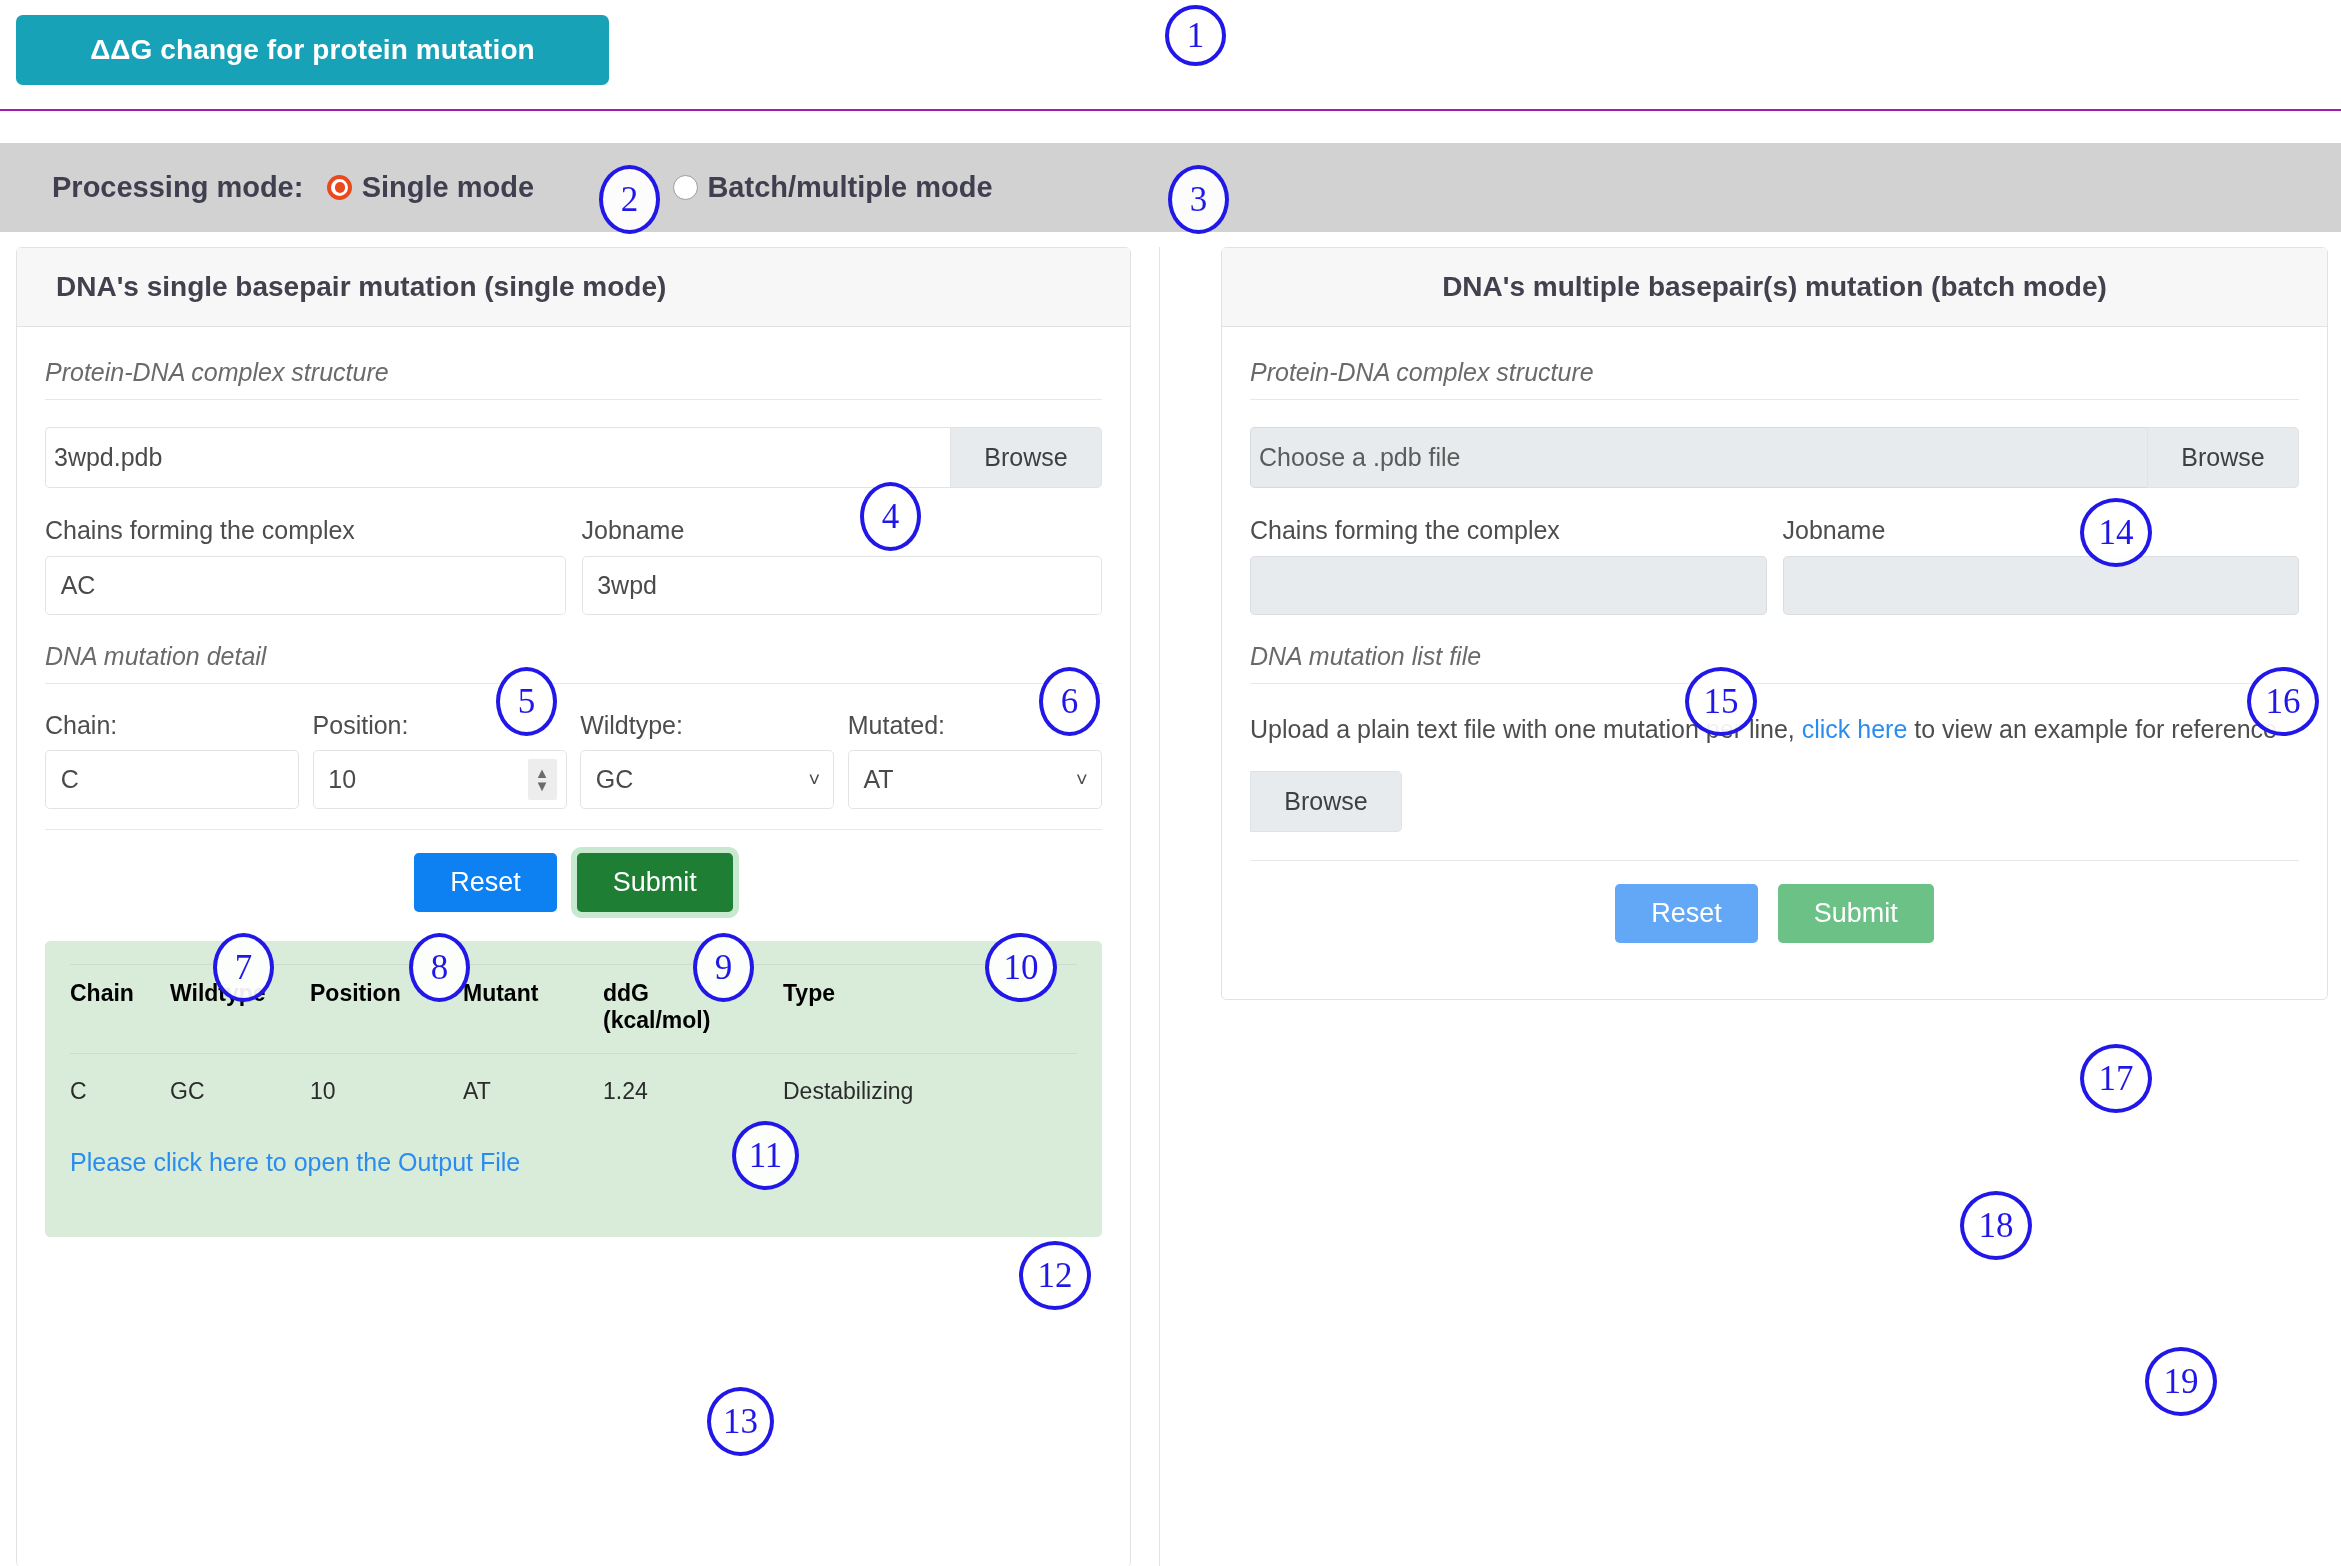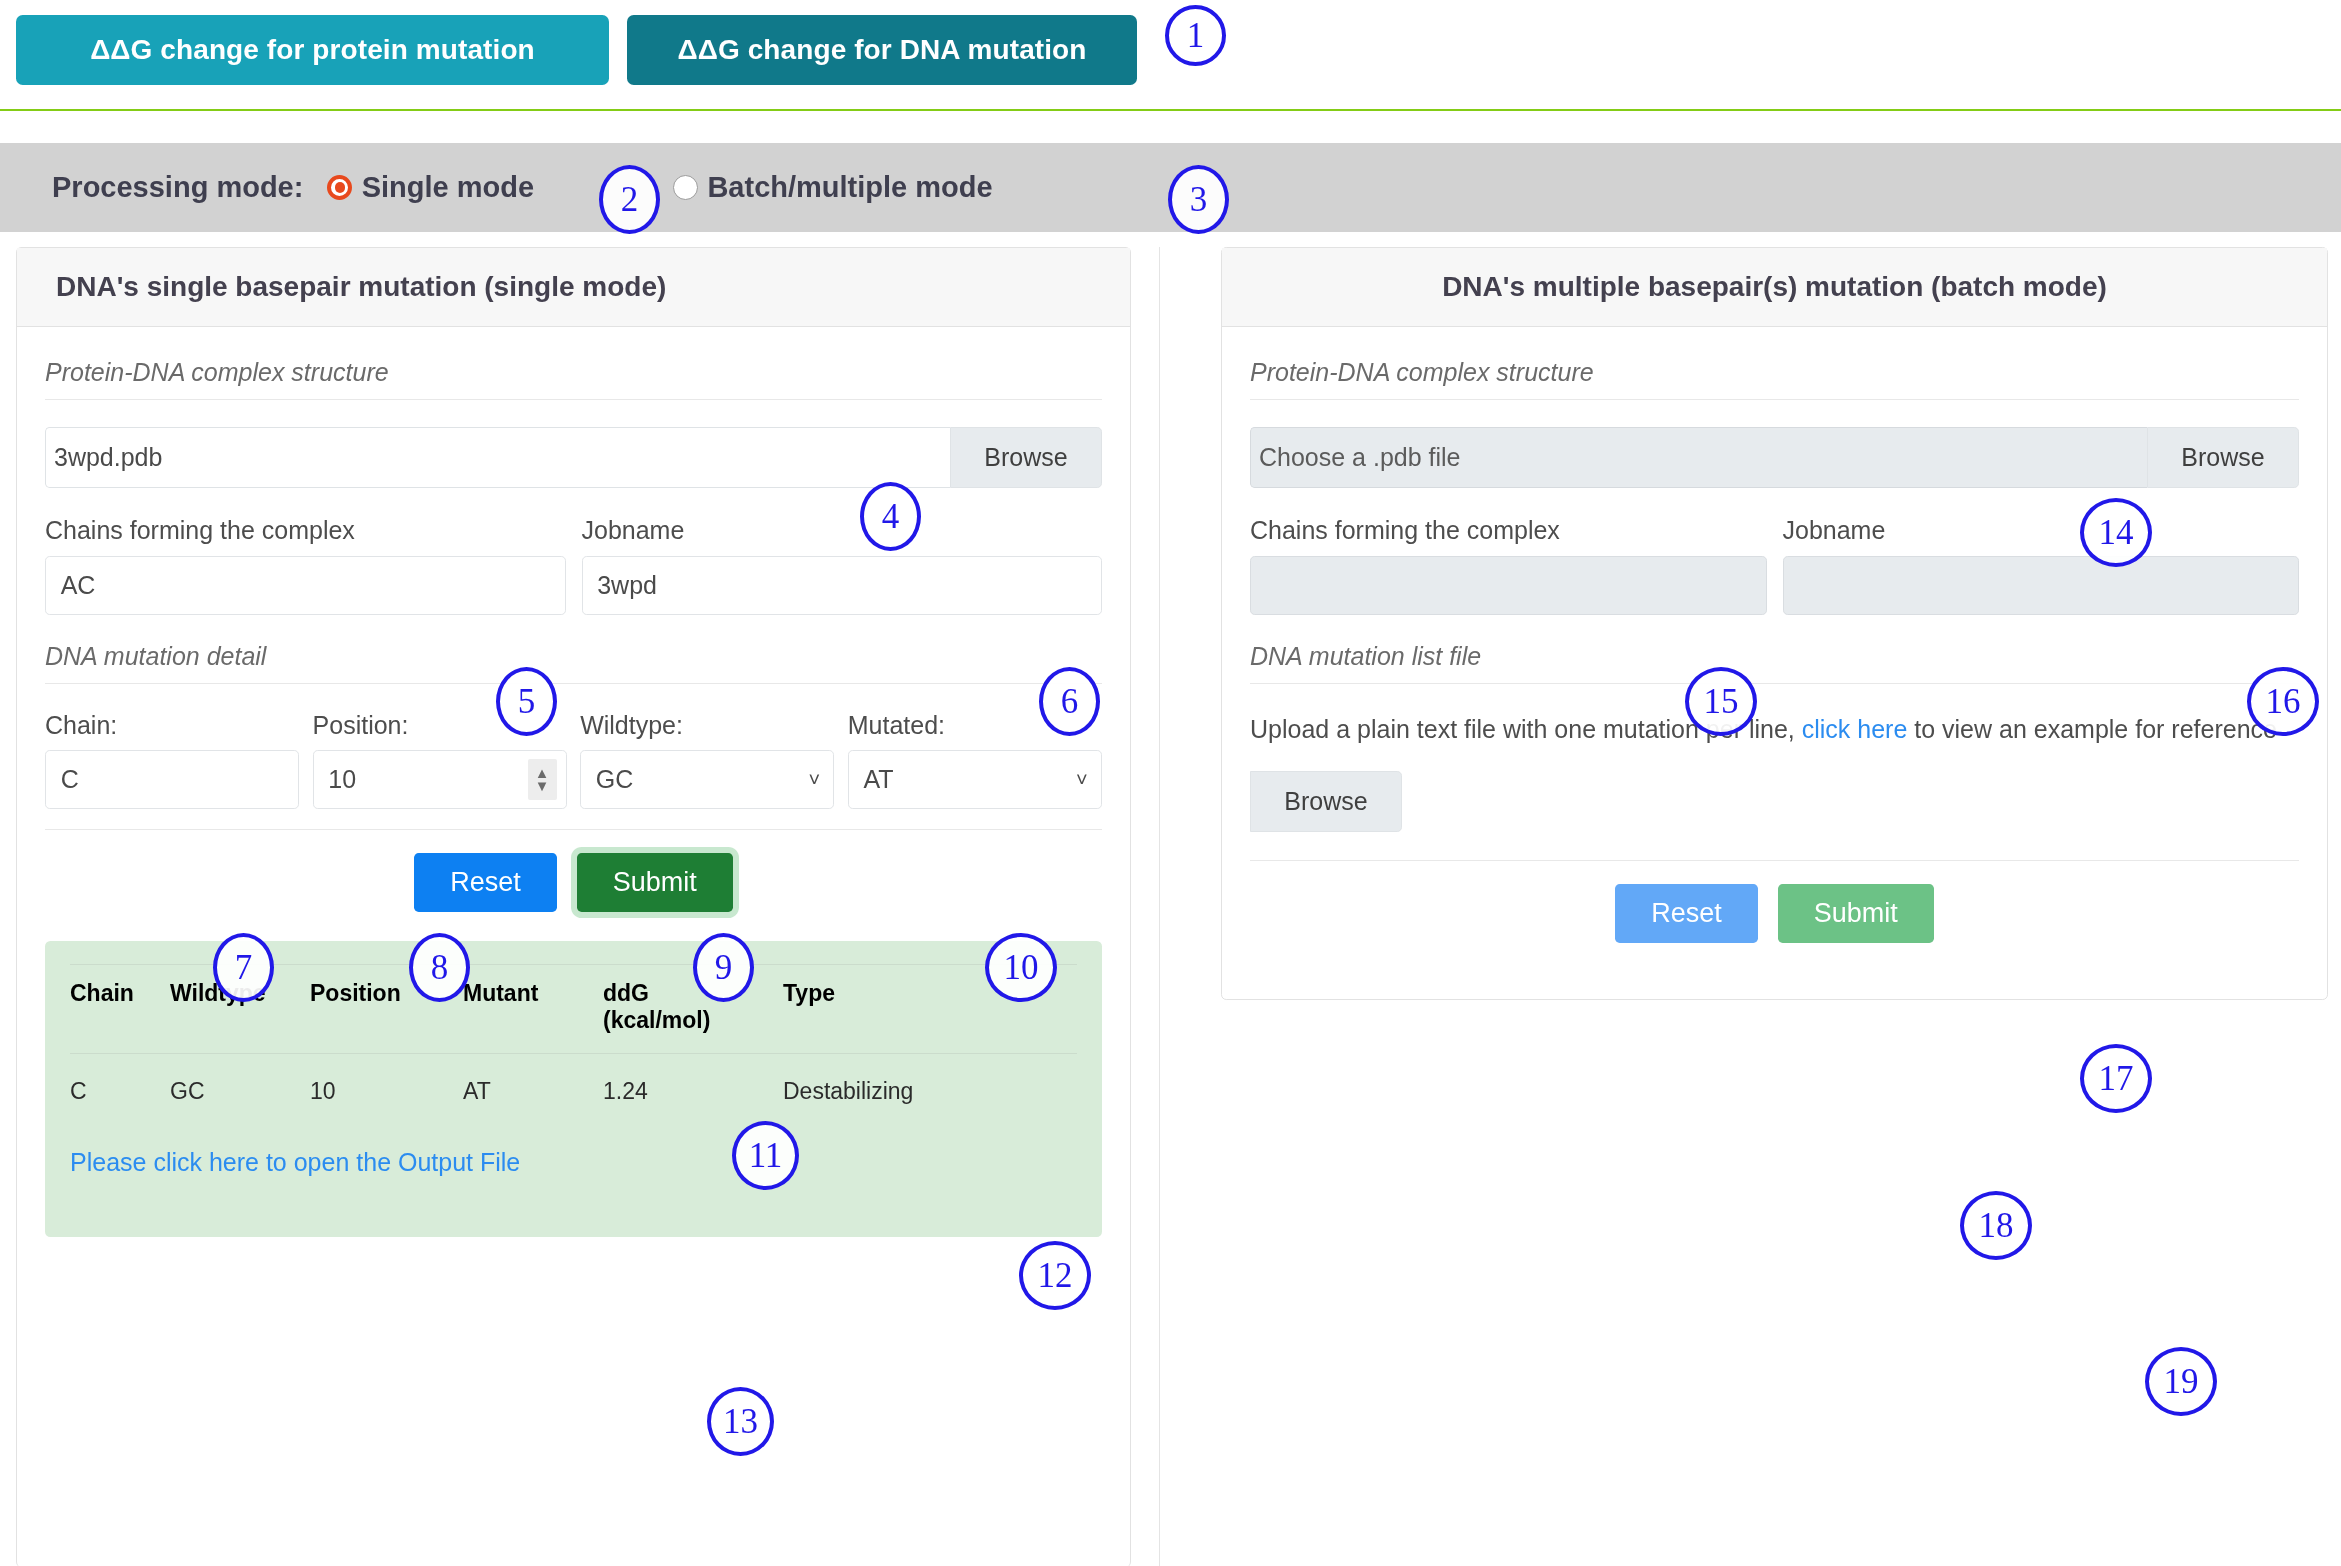--- a/index.html
+++ b/index.html
@@ -9,21 +9,21 @@
     background: #ffffff;
     font-family: "Liberation Sans", sans-serif;
     overflow: hidden;
   }
   .page { position: relative; width: 2342px; height: 1567px; }
 
   
   .tabbar {
     position: absolute; left: 0; top: 0; width: 2342px; height: 111px;
     background: #ffffff;
-    border-bottom: 2px solid #84cc16;
+    border-bottom: 2px solid #a21caf;
   }
   .tab {
     position: absolute; top: 15.3px; height: 70px;
     border-radius: 6.7px;
     display: flex; align-items: center; justify-content: center;
     color: #ffffff; font-size: 28px; font-weight: 700;
     letter-spacing: 0.1px;
     cursor: pointer; user-select: none;
     border: none;
     font-family: "Liberation Sans", sans-serif;
@@ -180,21 +180,20 @@
     z-index: 50; pointer-events: none;
   }
 </style>
 </head>
 <body>
 
 <div class="page">
 
   <div class="tabbar">
     <button class="tab tab-protein">ΔΔG change for protein mutation</button>
-    <button class="tab tab-dna">ΔΔG change for DNA mutation</button>
   </div>
 
   <div class="modebar">
     <span class="mode-label">Processing mode:</span>
 
     <label class="radio-group">
       <span class="radio-dot checked"></span>
       <span class="radio-text">Single mode</span>
     </label>
 

